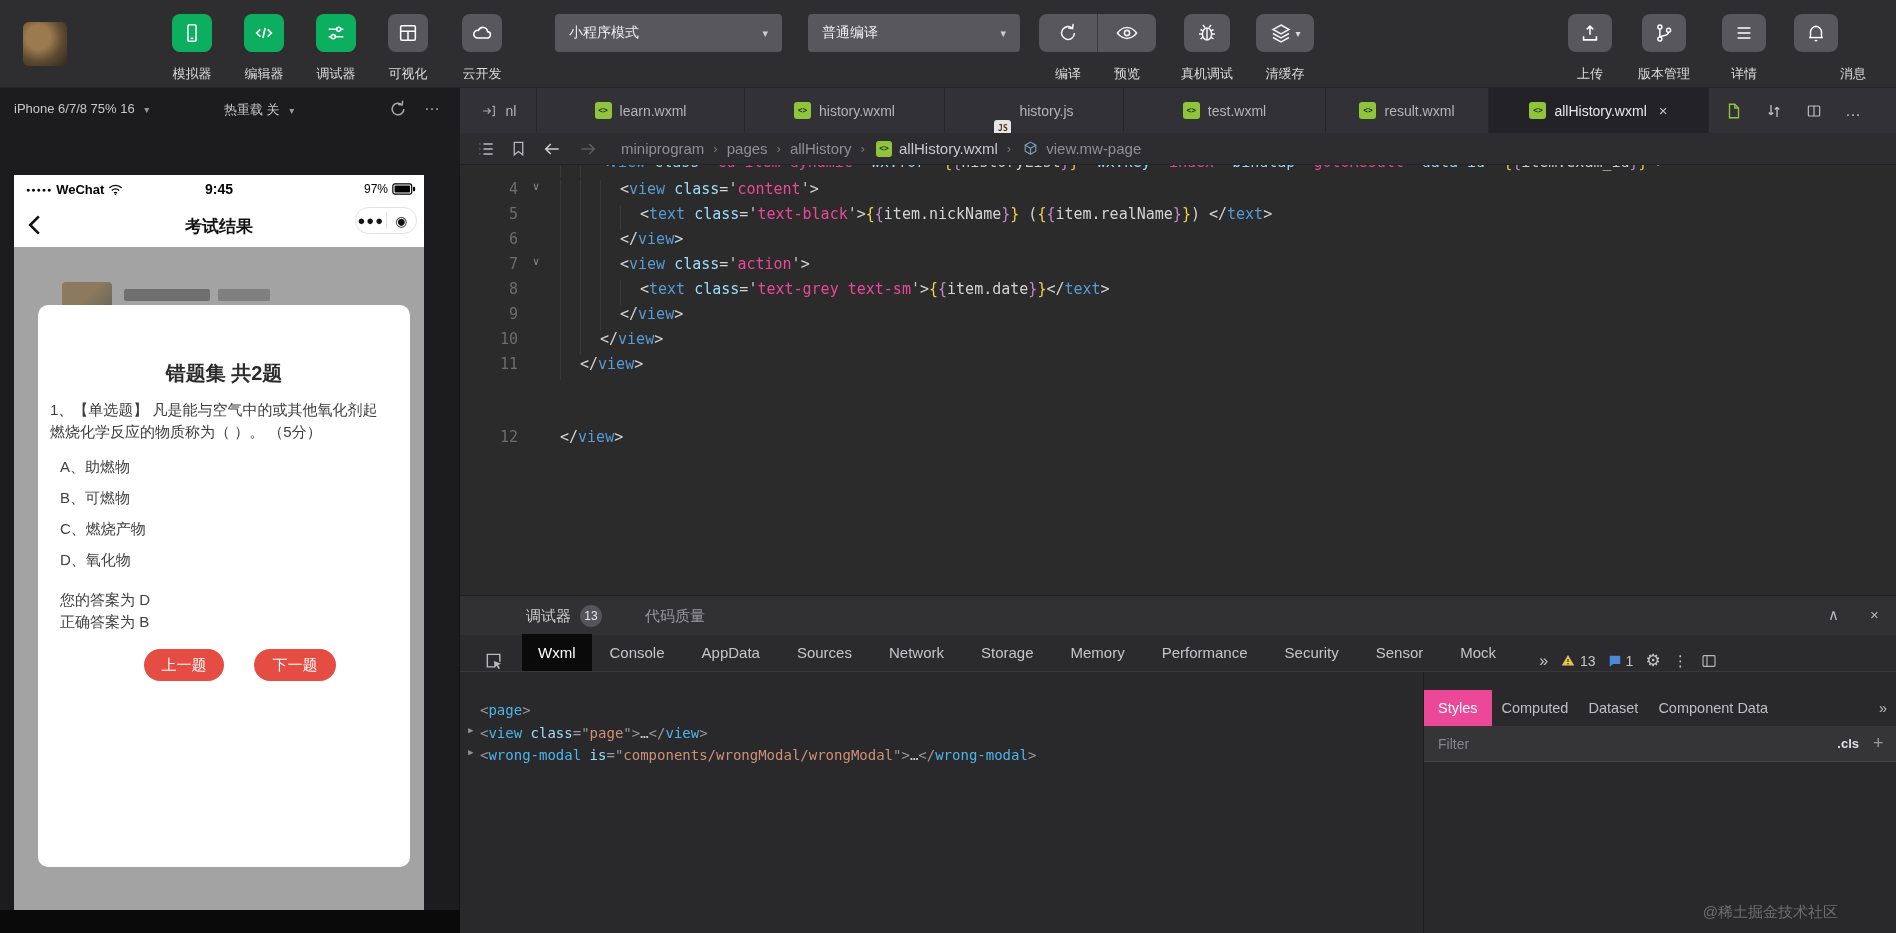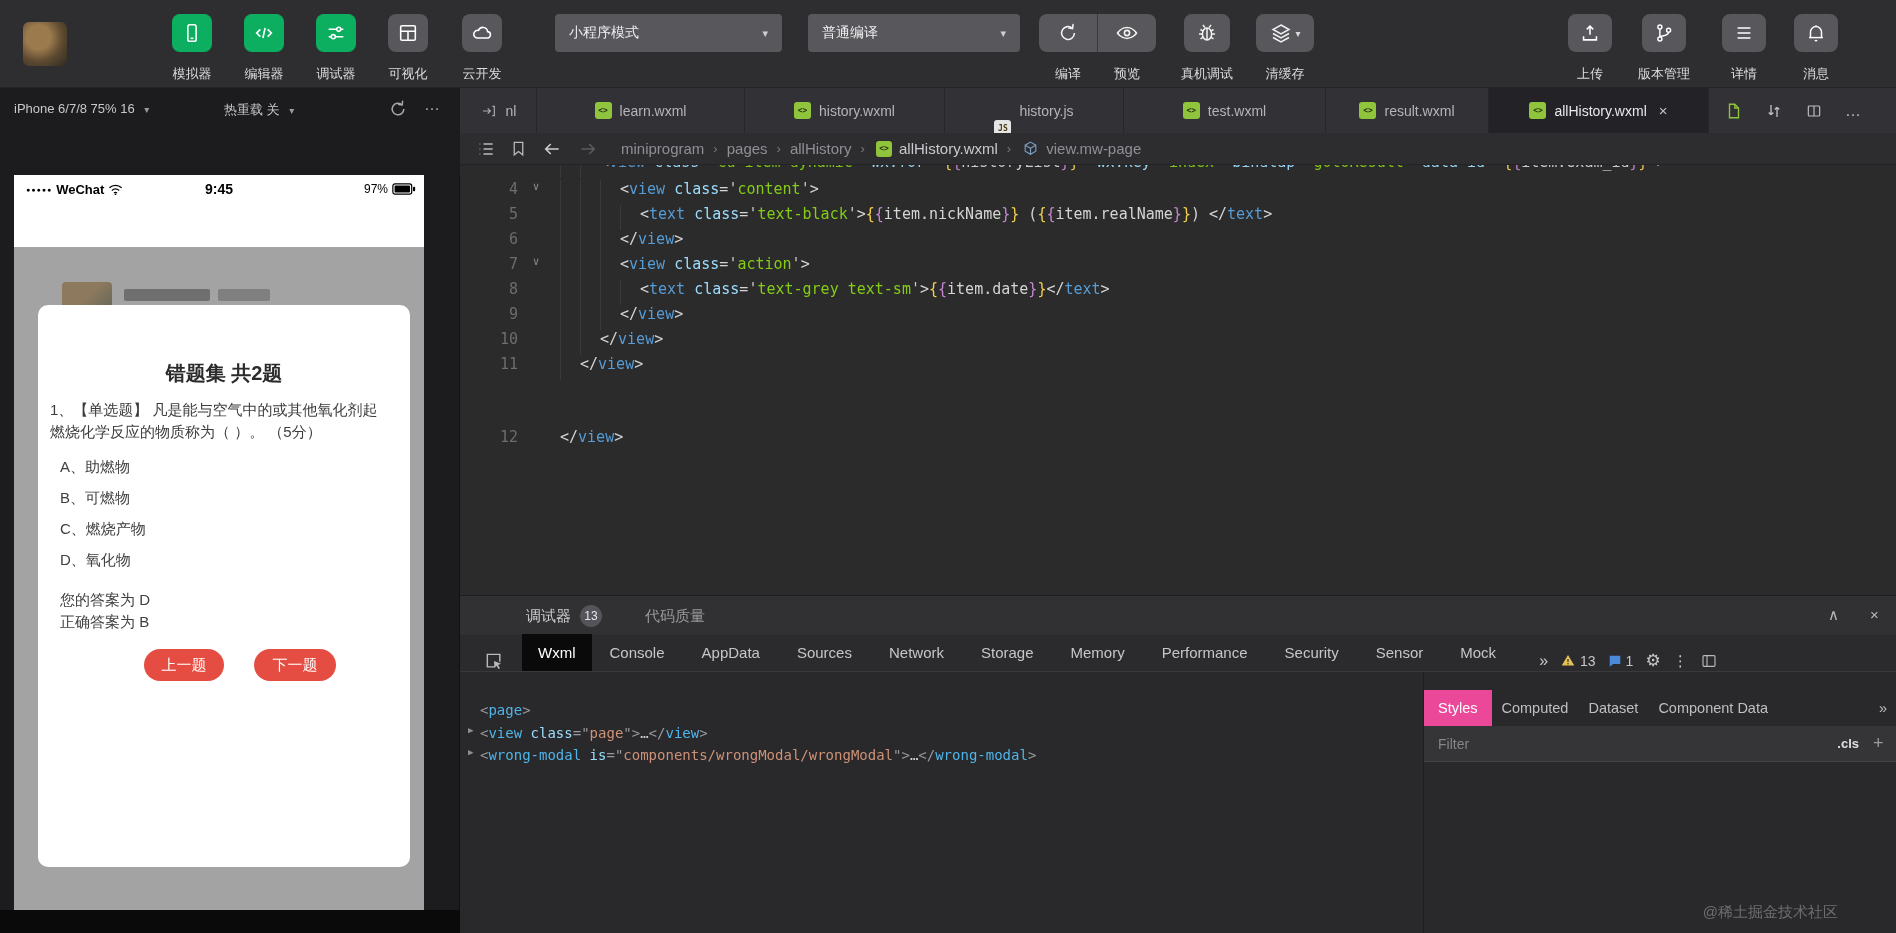--- a/index.html
+++ b/index.html
@@ -49,21 +49,21 @@
 
   
   #editor { position:absolute; left:460px; top:165px; width:1436px; height:430px; background:#2b2b2b; overflow:hidden; }
   .cline { position:absolute; left:0; height:25px; line-height:25px; white-space:pre;
     font:15px "DejaVu Sans Mono",monospace; }
   .gut { position:absolute; left:0; width:58px; text-align:right; color:#6d6d6d; }
   .fold { position:absolute; left:66px; width:20px; text-align:center; color:#8a8a8a; font-size:11px; }
   .ctext { position:absolute; left:100px; }
   .ind { display:inline-block; width:20px; border-left:1px solid #3a3a3a; height:25px; vertical-align:top; }
   .tok-p { color:#d4d4d4; } .tok-t { color:#569cd6; } .tok-a { color:#9cdcfe; }
-  .tok-s { color:#84cc16; } .tok-q { color:#c8c8c8; } .tok-g { color:#f2cf4f; }
+  .tok-s { color:#ec4899; } .tok-q { color:#c8c8c8; } .tok-g { color:#f2cf4f; }
   .tok-v { color:#c586d0; } .tok-x { color:#d4d4d4; }
 
   
   #dbgHeader { position:absolute; left:460px; top:595px; width:1436px; height:40px; background:#313134; border-top:1px solid #1e1e20; }
   #dbgTitle { position:absolute; left:66px; top:0; height:40px; line-height:40px; color:#d0d0d3; font-size:15px; }
   #dbgBadge { position:absolute; left:120px; top:9px; width:22px; height:22px; border-radius:11px; background:#54545a;
     color:#e8e8ea; font-size:12px; text-align:center; line-height:22px; }
   #dbgQuality { position:absolute; left:185px; top:0; height:40px; line-height:40px; color:#98989d; font-size:15px; }
   .dbg-win { position:absolute; top:10px; color:#b9b9bd; font-size:15px; }
   #devtools { position:absolute; left:460px; top:635px; width:1436px; height:37px; background:#2b2b2d; border-bottom:1px solid #39393c;
@@ -261,21 +261,21 @@
       <div class="tb-btn" style="left: 1794px; width: 44px;">
         <span>
           <svg width="22" height="22" viewBox="0 0 24 24" fill="none" stroke="#fff" stroke-width="1.6">
             <path d="M6 17V11a6 6 0 0 1 12 0v6"></path>
             <path d="M4.5 17h15"></path>
             <path d="M10.8 19.8a1.4 1.4 0 0 0 2.4 0"></path>
             <path d="M12 5V3.8"></path>
           </svg>
         </span>
       </div>
-      <div class="tb-label" style="left: 1766px; width: 100px;">消息</div>
+      <div class="tb-label" style="left: 1766px; width: 100px; text-align: right;">消息</div>
     </div>
 </div>
 
 <div id="row2">
   <div id="simHeader">
     <div class="abs" style="left:14px; top:13px;">
       <span>iPhone 6/7/8 75% 16</span>
       <span class="caret">▾</span>
     </div>
     <div class="abs" style="left:224px; top:13px;">
@@ -498,20 +498,31 @@
       <div id="sb-time">9:45</div>
       <div id="sb-right">
         <span>97%</span>
         <svg width="24" height="12" viewBox="0 0 28 14">
           <rect x="1" y="1" width="22" height="12" rx="2.5" fill="none" stroke="#000" stroke-width="1.4"></rect>
           <rect x="3" y="3" width="18" height="8" rx="1" fill="#000"></rect>
           <rect x="24.5" y="4.5" width="2.5" height="5" rx="1" fill="#000"></rect>
         </svg>
       </div>
     </div>
+    <div id="navbar">
+      <svg class="abs" style="left:14px; top:9px;" width="13" height="22" viewBox="0 0 12 20" fill="none" stroke="#111" stroke-width="2.4">
+        <path d="M10 2 2 10l8 8"></path>
+      </svg>
+      <div id="navTitle">考试结果</div>
+      <div id="capsule" able="false">
+        <div class="c1">●●●</div>
+        <div class="cdiv"></div>
+        <div class="c2">◉</div>
+      </div>
+    </div>
     <div id="pageGray">
       <div id="pAvatar"></div>
       <div class="nameBar" style="left:110px; top:42px; width:86px;"></div>
       <div class="nameBar" style="left:204px; top:42px; width:52px; opacity:.7;"></div>
 
       <div id="modal">
         <div id="mTitle">错题集 共2题</div>
         <div id="mQuestion">1、【单选题】 凡是能与空气中的或其他氧化剂起
 燃烧化学反应的物质称为（ ）。  （5分）</div>
         <div id="mOptions">

